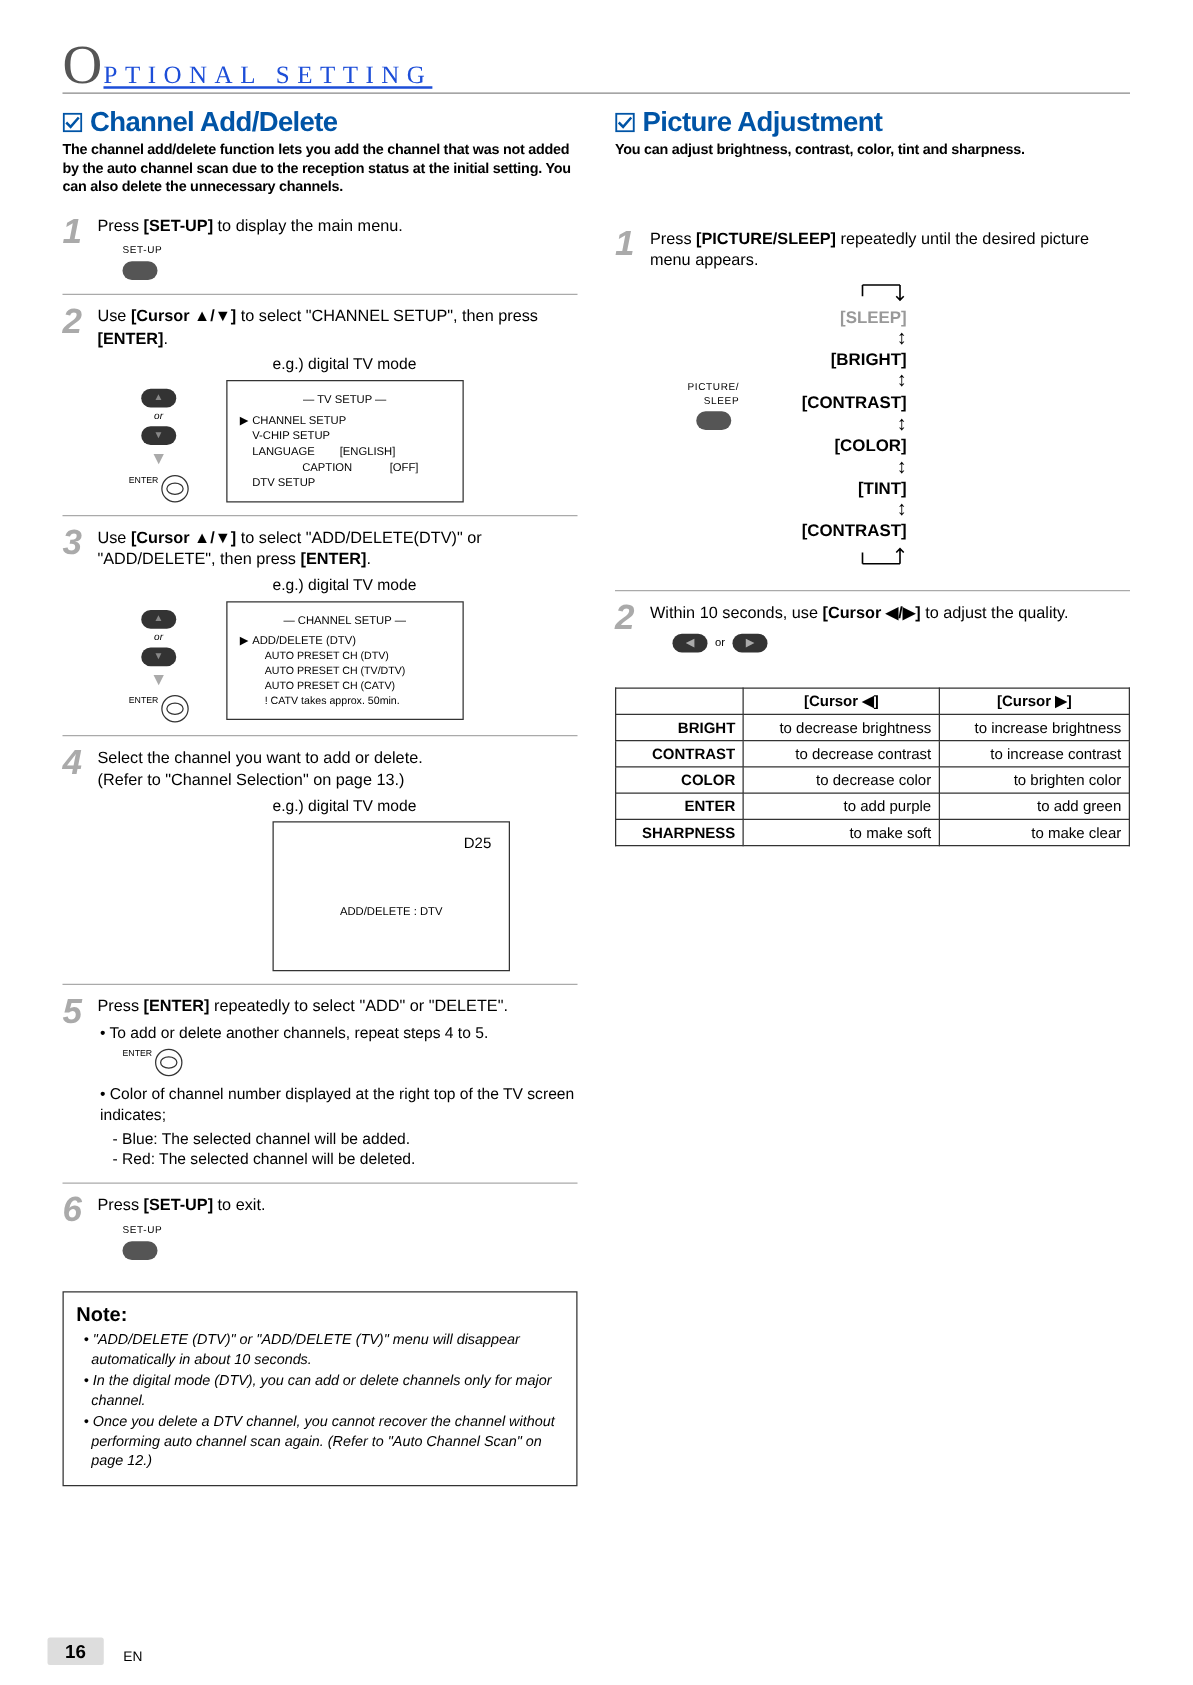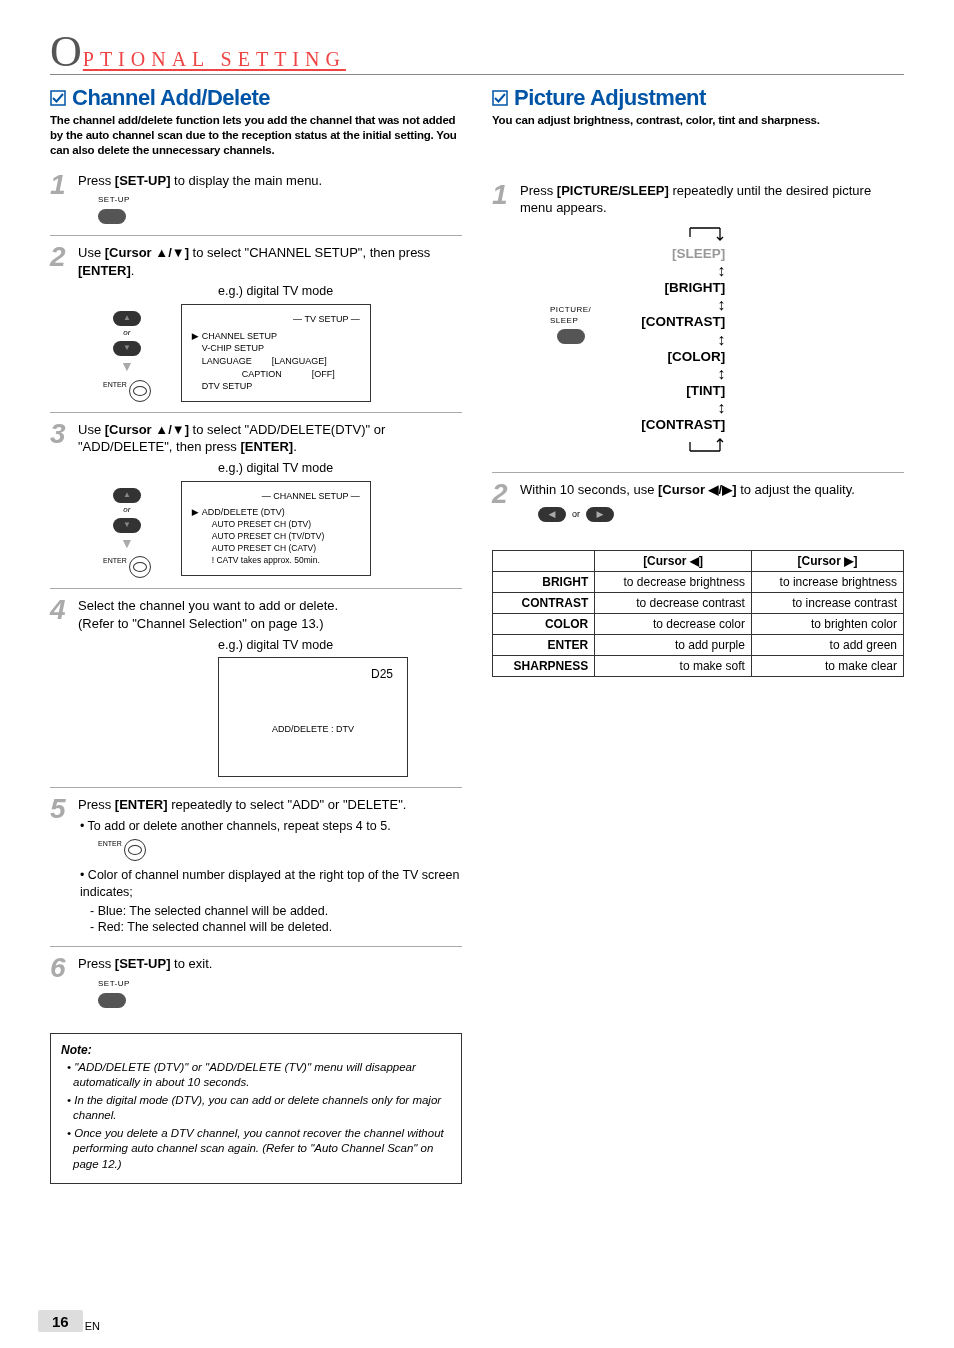--- a/index.html
+++ b/index.html
@@ -24,21 +24,21 @@
     font-size: 44px;
     font-weight: 400;
     color: #555;
     line-height: 1;
     letter-spacing: -1px;
   }
   .header-rest {
     font-family: Georgia, "Times New Roman", serif;
     font-size: 20px;
     letter-spacing: 6px;
-    color: #ef4444;
+    color: #1d4ed8;
     text-decoration: underline;
     text-underline-offset: 3px;
     margin-left: 2px;
     font-weight: 300;
   }
   .columns {
     display: flex;
     gap: 30px;
     margin-top: 8px;
   }
@@ -85,21 +85,21 @@
   }
   .step-body { flex: 1; font-size: 13px; line-height: 1.35; }
   .step-body .bold { font-weight: bold; }
   .remote-col {
     display: flex;
     flex-direction: column;
     align-items: center;
     font-size: 9px;
     margin-top: 6px;
   }
-  .remote-label { text-align:left; font-size: 8px; letter-spacing: 0.5px; margin-bottom: 2px;}
+  .remote-label { text-align:right; font-size: 8px; letter-spacing: 0.5px; margin-bottom: 2px;}
   .pill-btn {
     width: 28px; height: 15px;
     background: #333;
     border-radius: 8px;
     margin: 1px 0;
     display:flex; align-items:center; justify-content:center;
   }
   .pill-btn .tri { font-size: 8px; color: #888; }
   .or-label { font-size: 8px; margin: 1px 0; font-style: italic; }
   .down-arrow-ico { font-size: 14px; color: #aaa; margin: 0; }
@@ -117,36 +117,36 @@
     margin-top: 4px;
   }
   .eg-label { font-size: 12.5px; margin-left: 140px; margin-top: 4px; margin-bottom: 4px;}
   .tv-box {
     border: 1px solid #333;
     width: 190px;
     font-size: 9px;
     padding: 8px 10px;
     line-height: 1.4;
   }
-  .tv-box-title { text-align: right; margin-bottom: 4px; }
+  .tv-box-title { text-align: center; margin-bottom: 4px; }
   .tv-box .row { display: flex; }
   .tv-box .row .tri { width: 10px; }
   .tv-box .d25 { text-align: right; font-size: 12px; padding-right: 4px;}
   .tv-box .adddel { text-align: center; margin-top: 40px; font-size: 9px;}
   .bullet-list { margin-top: 4px; font-size: 12.5px; }
   .bullet-list .b { margin-left: 2px; margin-bottom: 2px; }
   .bullet-list .sub { margin-left: 12px; }
   .note-box {
     border: 1px solid #333;
     padding: 8px 10px;
     margin-top: 14px;
     font-size: 11.5px;
     line-height: 1.35;
   }
-  .note-title { font-style: italic; font-weight: bold; font-size: 12px; margin-bottom: 2px;}
+  .note-title { font-weight: bold; font-size: 16px; margin-bottom: 2px;}
   .note-box .nb { font-style: italic; margin-left: 6px; text-indent: -6px; padding-left: 6px; margin-bottom: 2px;}
   .flow-diagram {
     margin: 8px 0 8px 30px;
     display: flex;
     align-items: flex-start;
     gap: 50px;
   }
   .remote-block {
     text-align: center;
     margin-top: 80px;
@@ -176,21 +176,21 @@
     text-align: right;
   }
   .adj-table th { font-weight: bold; text-align: center; }
   .adj-table td.rowhead { font-weight: bold; }
   .page-footer {
     position: absolute;
     bottom: 16px;
     left: 38px;
     display: flex;
     align-items: flex-end;
-    gap: 2px;
+    gap: 16px;
   }
   .pg-num-box {
     background: #ddd;
     padding: 3px 14px 2px 14px;
     font-weight: bold;
     font-size: 15px;
     border-radius: 2px;
   }
   .pg-en { font-size: 11px; }
   .step .step-body > .text-line { display:block; }
@@ -254,21 +254,21 @@
                 <span class="tri">▶</span>
                 <span>CHANNEL SETUP</span>
               </div>
             <div class="row">
                 <span class="tri"></span>
                 <span>V-CHIP  SETUP</span>
               </div>
             <div class="row">
                 <span class="tri"></span>
                 <span style="width:70px; display:inline-block;">LANGUAGE</span>
-                <span>[LANGUAGE]</span>
+                <span>[ENGLISH]</span>
               </div>
             <div class="row">
                 <span class="tri"></span>
                 <span style="width:70px; display:inline-block;margin-left:40px;">CAPTION</span>
                 <span>[OFF]</span>
               </div>
             <div class="row">
                 <span class="tri"></span>
                 <span>DTV SETUP</span>
               </div>

